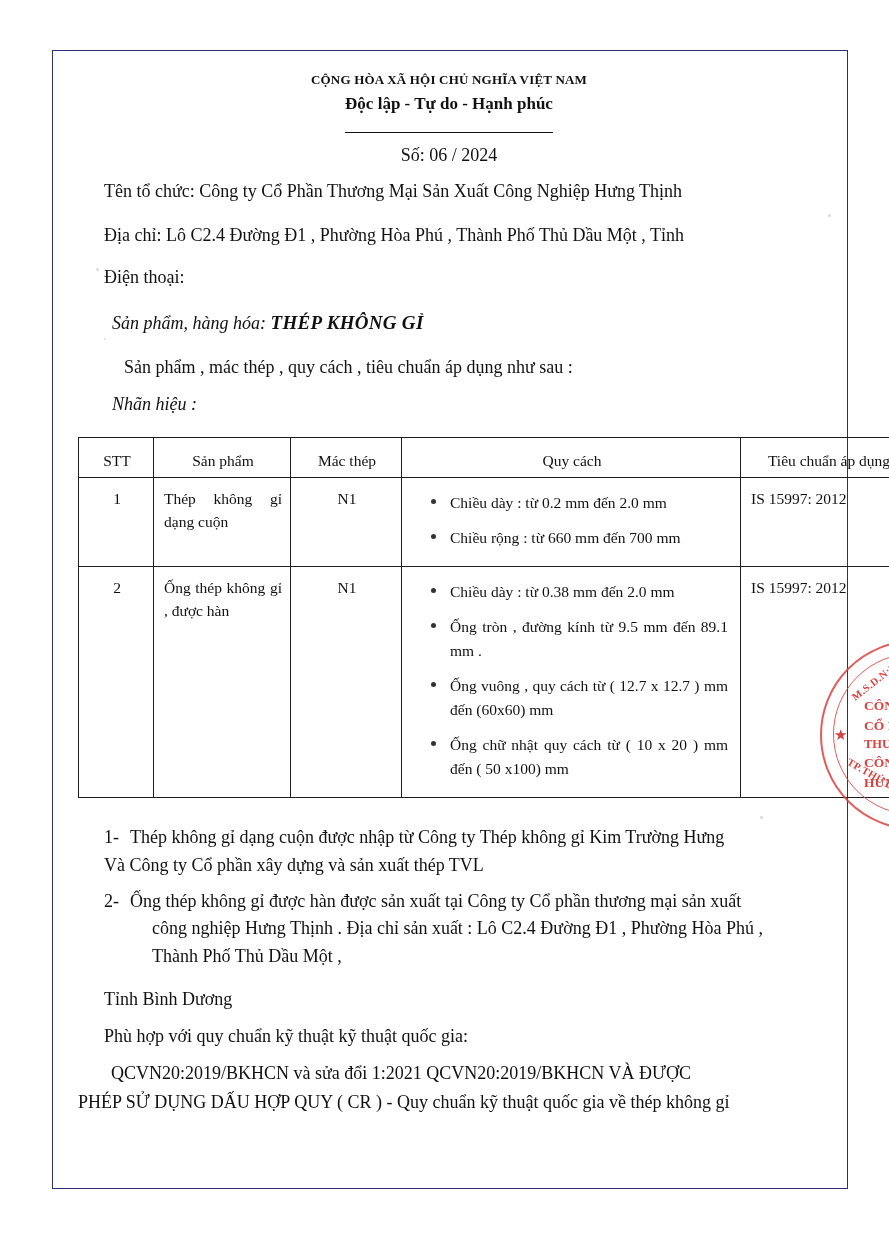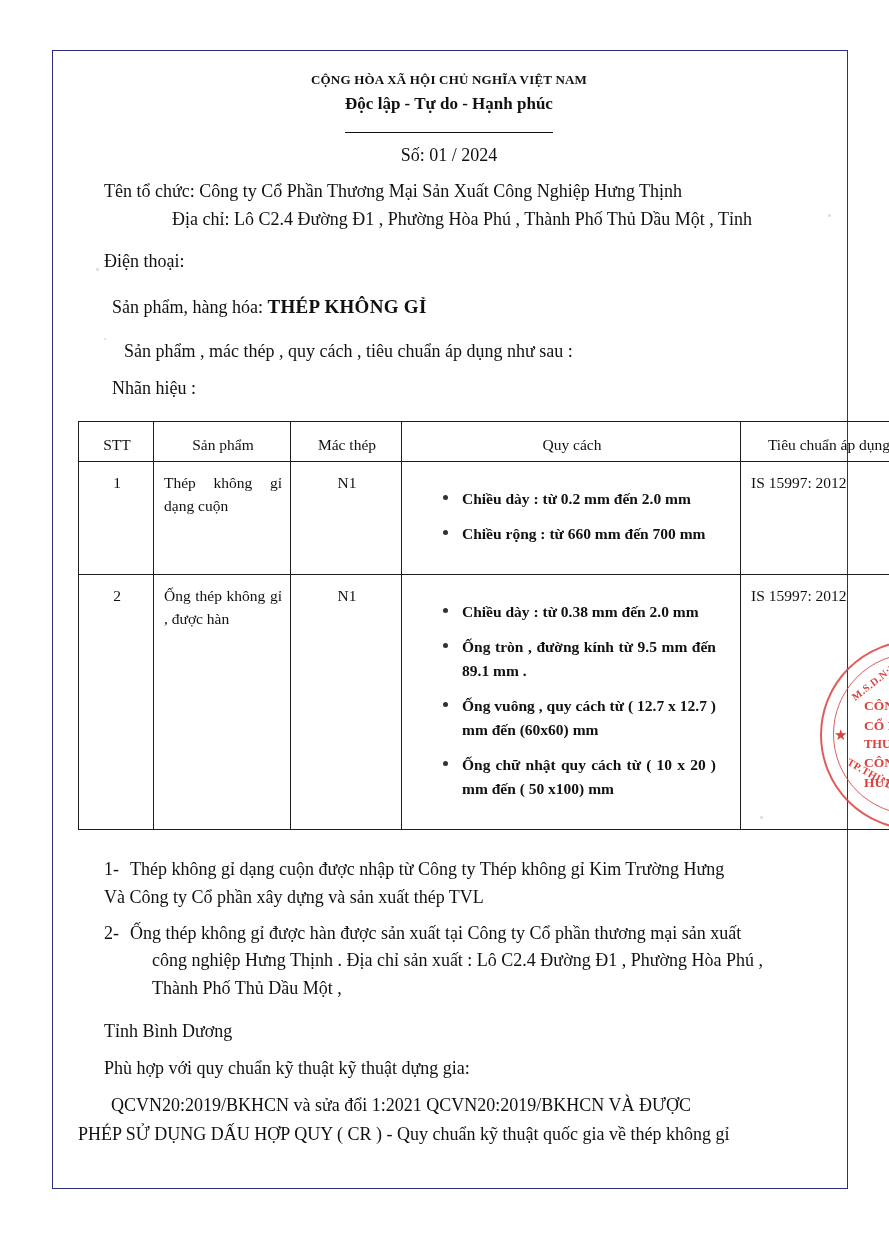--- a/index.html
+++ b/index.html
@@ -69,21 +69,21 @@
     font-size: 18px;
     margin-top: 12px;
   }
 
   .para {
     font-size: 18px;
     line-height: 1.55;
     margin-top: 12px;
   }
   .para.indent-1 { margin-left: 26px; }
-  .para.indent-2 { margin-left: 34px; }
+  .para.indent-2 { margin-left: 34px; font-style: italic; }
   .para.indent-3 { margin-left: 46px; }
   .para b { font-weight: bold; }
 
   .product-line b {
     font-size: 19px;
     letter-spacing: 0.3px;
   }
 
   
   table.spec {
@@ -107,24 +107,23 @@
   .col-stt { width: 56px; text-align: center; }
   .col-sp  { width: 118px; }
   .col-mac { width: 92px; text-align: center; }
   .col-qc  { width: 320px; }
   .col-tc  { width: 156px; }
 
   td.center-cell { text-align: center; }
   td.just { text-align: justify; text-justify: inter-word; }
 
   ul.qc {
-    margin: 16px;
+    margin: 4px;
     padding: 0 0 0 34px;
     list-style: none;
-    font-weight: bold;
   }
   ul.qc li {
     position: relative;
     margin-bottom: 11px;
     text-align: justify;
     text-justify: inter-word;
     line-height: 1.55;
   }
   ul.qc li:last-child { margin-bottom: 0; }
   ul.qc li::before {
@@ -254,25 +253,25 @@
   <div class="speck" style="left:96px; top:268px; width:3px; height:3px;"></div>
   <div class="speck" style="left:104px; top:338px; width:2px; height:2px;"></div>
   <div class="speck" style="left:760px; top:816px; width:3px; height:3px;"></div>
   <div class="speck" style="left:828px; top:214px; width:3px; height:3px;"></div>
 
   <div class="content">
 
     <div class="center">
       <div class="nation">CỘNG HÒA XÃ HỘI CHỦ NGHĨA VIỆT NAM</div>
       <div><span class="motto">Độc lập - Tự do - Hạnh phúc</span></div>
-      <div class="doc-number">Số: 01 / 2024</div>
+      <div class="doc-number">Số: 06 / 2024</div>
     </div>
 
     <div class="para indent-1">Tên tổ chức: Công ty Cổ Phần Thương Mại Sản Xuất Công Nghiệp Hưng Thịnh</div>
-    <div class="para indent-1" style="margin-top:0;text-align:center;">Địa chỉ: Lô C2.4 Đường Đ1 , Phường Hòa Phú , Thành Phố Thủ Dầu Một , Tỉnh</div>
+    <div class="para indent-1" style="margin-top:16px;">Địa chỉ: Lô C2.4 Đường Đ1 , Phường Hòa Phú , Thành Phố Thủ Dầu Một , Tỉnh</div>
     <div class="para indent-1" style="margin-top:14px;">Điện thoại:</div>
 
     <div class="para indent-2 product-line" style="margin-top:16px;">
       <span>Sản phẩm, hàng hóa: </span><b>THÉP KHÔNG GỈ</b>
     </div>
     <div class="para indent-3" style="margin-top:16px;">Sản phẩm , mác thép , quy cách , tiêu chuẩn áp dụng như sau :</div>
     <div class="para indent-2" style="margin-top:10px;">Nhãn hiệu :</div>
 
     <table class="spec">
       <thead>
@@ -327,21 +326,21 @@
         <span class="txt">
           <span>Ống thép không gỉ được hàn được sản xuất tại Công ty Cổ phần thương mại sản xuất</span>
           <span class="l2">công nghiệp Hưng Thịnh . Địa chỉ sản xuất : Lô C2.4 Đường Đ1 , Phường Hòa Phú ,</span>
           <span class="l2">Thành Phố Thủ Dầu Một ,</span>
         </span>
       </div>
     </div>
 
     <div class="tail">
       <div class="ln" style="margin-top:14px;">Tỉnh Bình Dương</div>
-      <div class="ln" style="margin-top:8px;">Phù hợp với quy chuẩn kỹ thuật kỹ thuật dựng gia:</div>
+      <div class="ln" style="margin-top:8px;">Phù hợp với quy chuẩn kỹ thuật kỹ thuật quốc gia:</div>
       <div class="ln just" style="margin-top:8px;">QCVN20:2019/BKHCN và sửa đổi 1:2021  QCVN20:2019/BKHCN VÀ ĐƯỢC</div>
       <div class="ln full">PHÉP SỬ DỤNG DẤU HỢP QUY ( CR ) -  Quy chuẩn kỹ thuật quốc gia về thép không gỉ</div>
     </div>
 
   </div>
 
   <div class="stamp">
     <div class="ring"></div>
     <div class="ring inner"></div>
     <div class="star">★</div>

